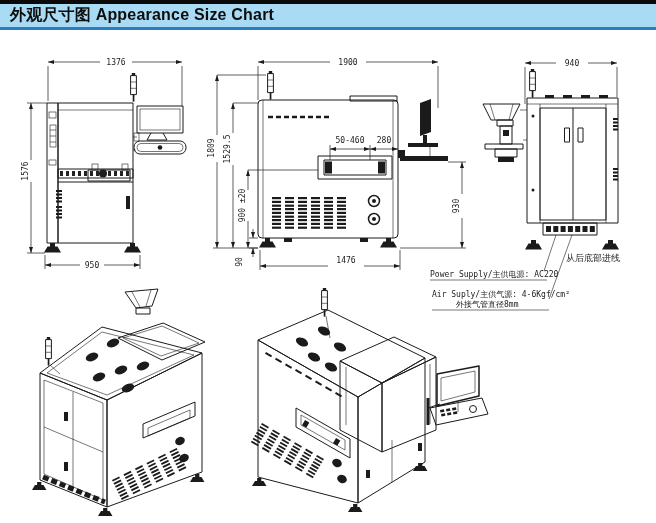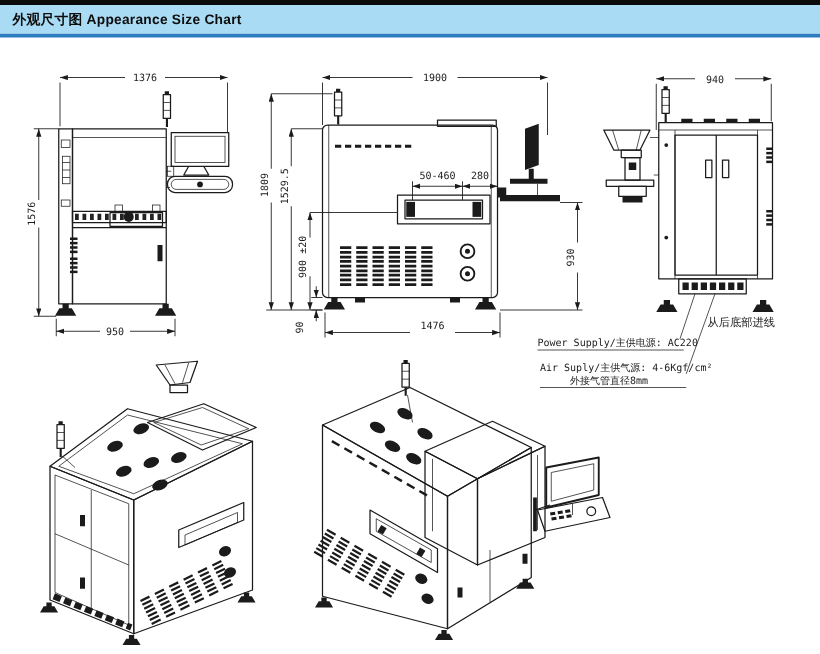--- a/index.html
+++ b/index.html
@@ -2,21 +2,21 @@
 <html><head>
 <meta charset="utf-8">
 <style>
   html,body{margin:0;padding:0;background:#ffffff;}
   #stage{position:relative;width:656px;height:523px;background:#ffffff;overflow:hidden;
          font-family:"DejaVu Sans", sans-serif;}
   .top-bar{position:absolute;left:0;top:0;width:656px;height:4px;background:#0a0a0a;}
   .header-band{position:absolute;left:0;top:4px;width:656px;height:23px;background:#a9dbf4;
                display:flex;align-items:center;}
   .header-band .title{font-family:"Liberation Sans", sans-serif;font-weight:bold;
-               font-size:11px;color:#0d0d0d;padding-left:10px;letter-spacing:.2px;}
+               font-size:16px;color:#0d0d0d;padding-left:10px;letter-spacing:.2px;}
   .header-rule{position:absolute;left:0;top:27px;width:656px;height:3px;background:#2d7cc0;}
   svg{position:absolute;left:0;top:0;}
   .ln{fill:none;stroke:#1b1b1b;stroke-width:1;stroke-linejoin:round;}
   .ln2{fill:none;stroke:#1b1b1b;stroke-width:1.5;stroke-linejoin:round;}
   .thin{fill:none;stroke:#1b1b1b;stroke-width:0.6;}
   .dim{fill:none;stroke:#1b1b1b;stroke-width:0.7;}
   .blk{fill:#1b1b1b;stroke:none;}
   .dimtxt{font-family:"DejaVu Sans Mono", monospace;font-size:8px;fill:#1b1b1b;}
   .notetxt{font-family:"DejaVu Sans Mono", monospace;font-size:8px;fill:#1b1b1b;}
   .cjktxt{font-family:"DejaVu Sans Mono", monospace;font-size:9px;fill:#1b1b1b;}

